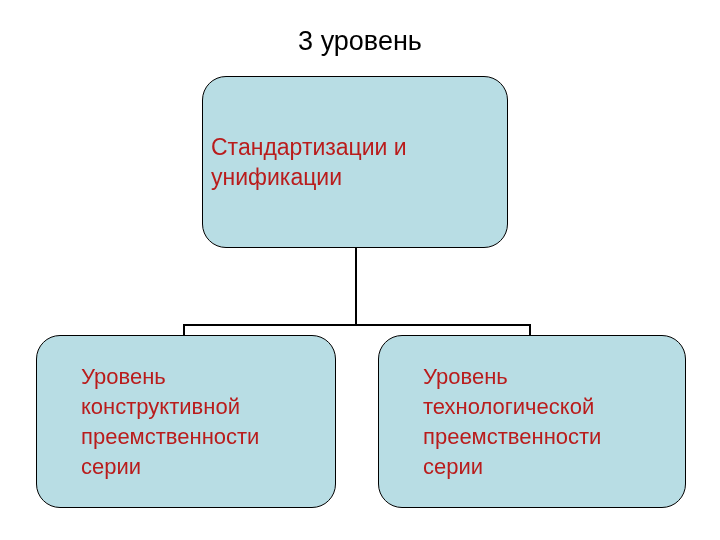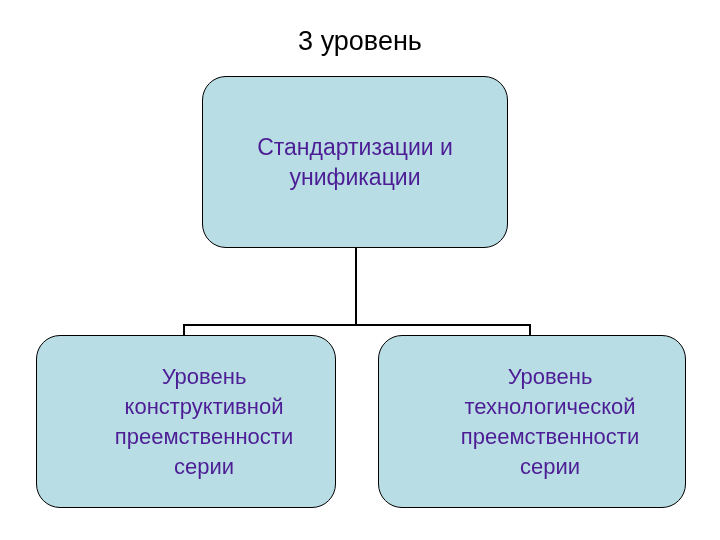--- a/index.html
+++ b/index.html
@@ -40,22 +40,21 @@
 
   .node {
     position: absolute;
     box-sizing: border-box;
     background: #b8dde4;
     border: 1.6px solid #000000;
     border-radius: 24px;
     display: flex;
     align-items: center;
     justify-content: center;
-    text-align: center;
-    color: #4c1d95;
+    color: #b91c1c;
     z-index: 2;
   }
 
   .node-label {
     display: block;
     width: 100%;
     padding: 0 8px;
     box-sizing: border-box;
     white-space: pre-line;
   }

